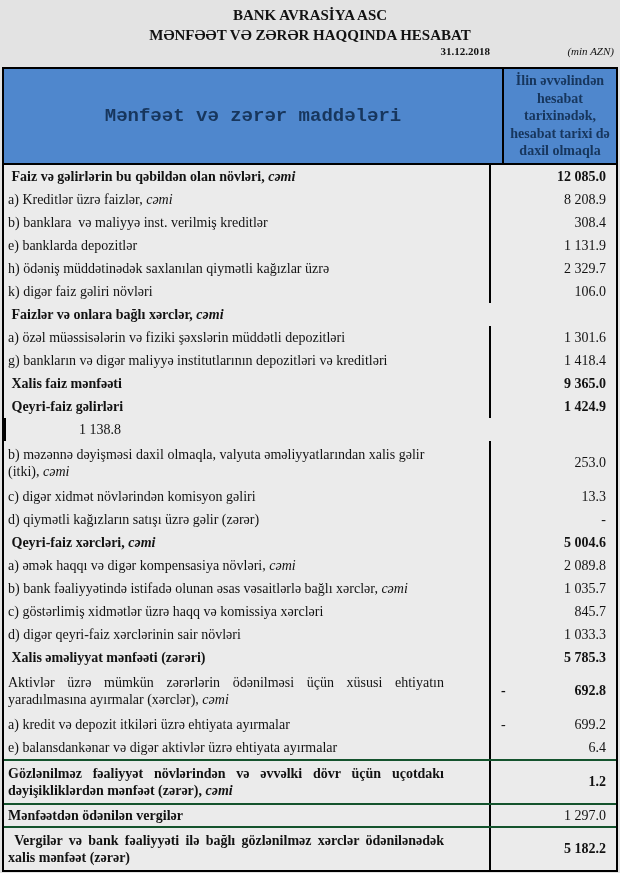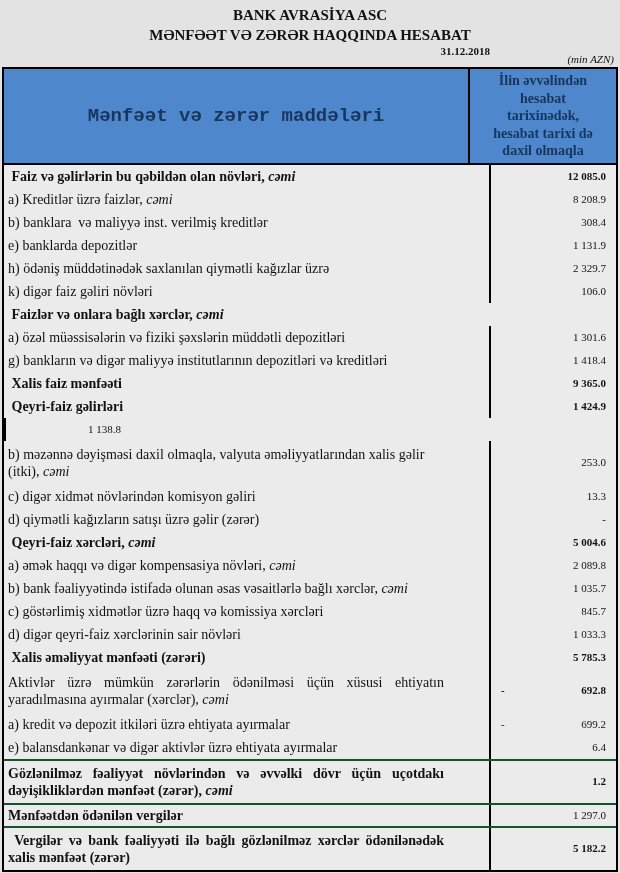--- a/index.html
+++ b/index.html
@@ -8,38 +8,38 @@
     width:620px; height:873px;
     background:#e3e3e3;
     font-family:"Liberation Serif","DejaVu Serif",serif;
     color:#121212;
     overflow:hidden;
   }
   .doc-titles { text-align:center; font-weight:bold; font-size:15px; line-height:20px; padding-top:5px; }
   .doc-title { white-space:pre; }
   .meta-row { position:relative; height:21px; font-size:11px; }
   .meta-date { position:absolute; right:130px; top:0; font-weight:bold; }
-  .meta-unit { position:absolute; right:6px; top:8px; font-style:italic; }
+  .meta-unit { position:absolute; right:6px; top:0; font-style:italic; }
 
   .fin-table { margin:1px 2px 0 2px; border:2px solid #000; background:#ebebeb; }
 
   .thead { display:flex; background:#4f87cd; color:#17365d; font-weight:bold; border-bottom:2px solid #000; }
   .th1 { flex:1; display:flex; align-items:center; justify-content:center; text-align:center; font-size:19px; padding:4px;font-family:Liberation Mono, monospace; }
-  .th2 { width:148px; border-left:2px solid #000; display:flex; align-items:center; justify-content:center;
+  .th2 { width:114px; border-left:2px solid #000; display:flex; align-items:center; justify-content:center;
          text-align:center; font-size:14px; line-height:17.5px; padding:3px 2px; white-space:pre-line; }
 
   .tr { display:flex; min-height:23px;gap:40px; }
   .tr.sep { border-top:2px solid #14532d; }
   .tr.tall { min-height:44px; }
   .td-label { flex:1; display:flex; align-items:center; padding:1px 5px 1px 4px; font-size:14px; line-height:17px; }
   .labwrap { white-space:pre-wrap; width:100%; }
   .tr.justify .labwrap { text-align:justify; }
   .tr.lb .td-label { font-weight:bold; }
   .td-value { width:127px; border-left:2px solid #000; display:flex; align-items:center;
-              justify-content:flex-end; padding:1px 10px; font-size:11px; line-height:17px; }
+              justify-content:flex-end; padding:1px 10px; font-size:14px; line-height:17px; }
   .tr.vb .td-value { font-weight:bold; }
   .td-value.neg { justify-content:space-between; }
   i { font-style:italic; }
 </style>
 </head>
 <body>
 
 <div class="doc">
   <div class="doc-titles">
     <div class="doc-title">BANK AVRASİYA ASC</div>

